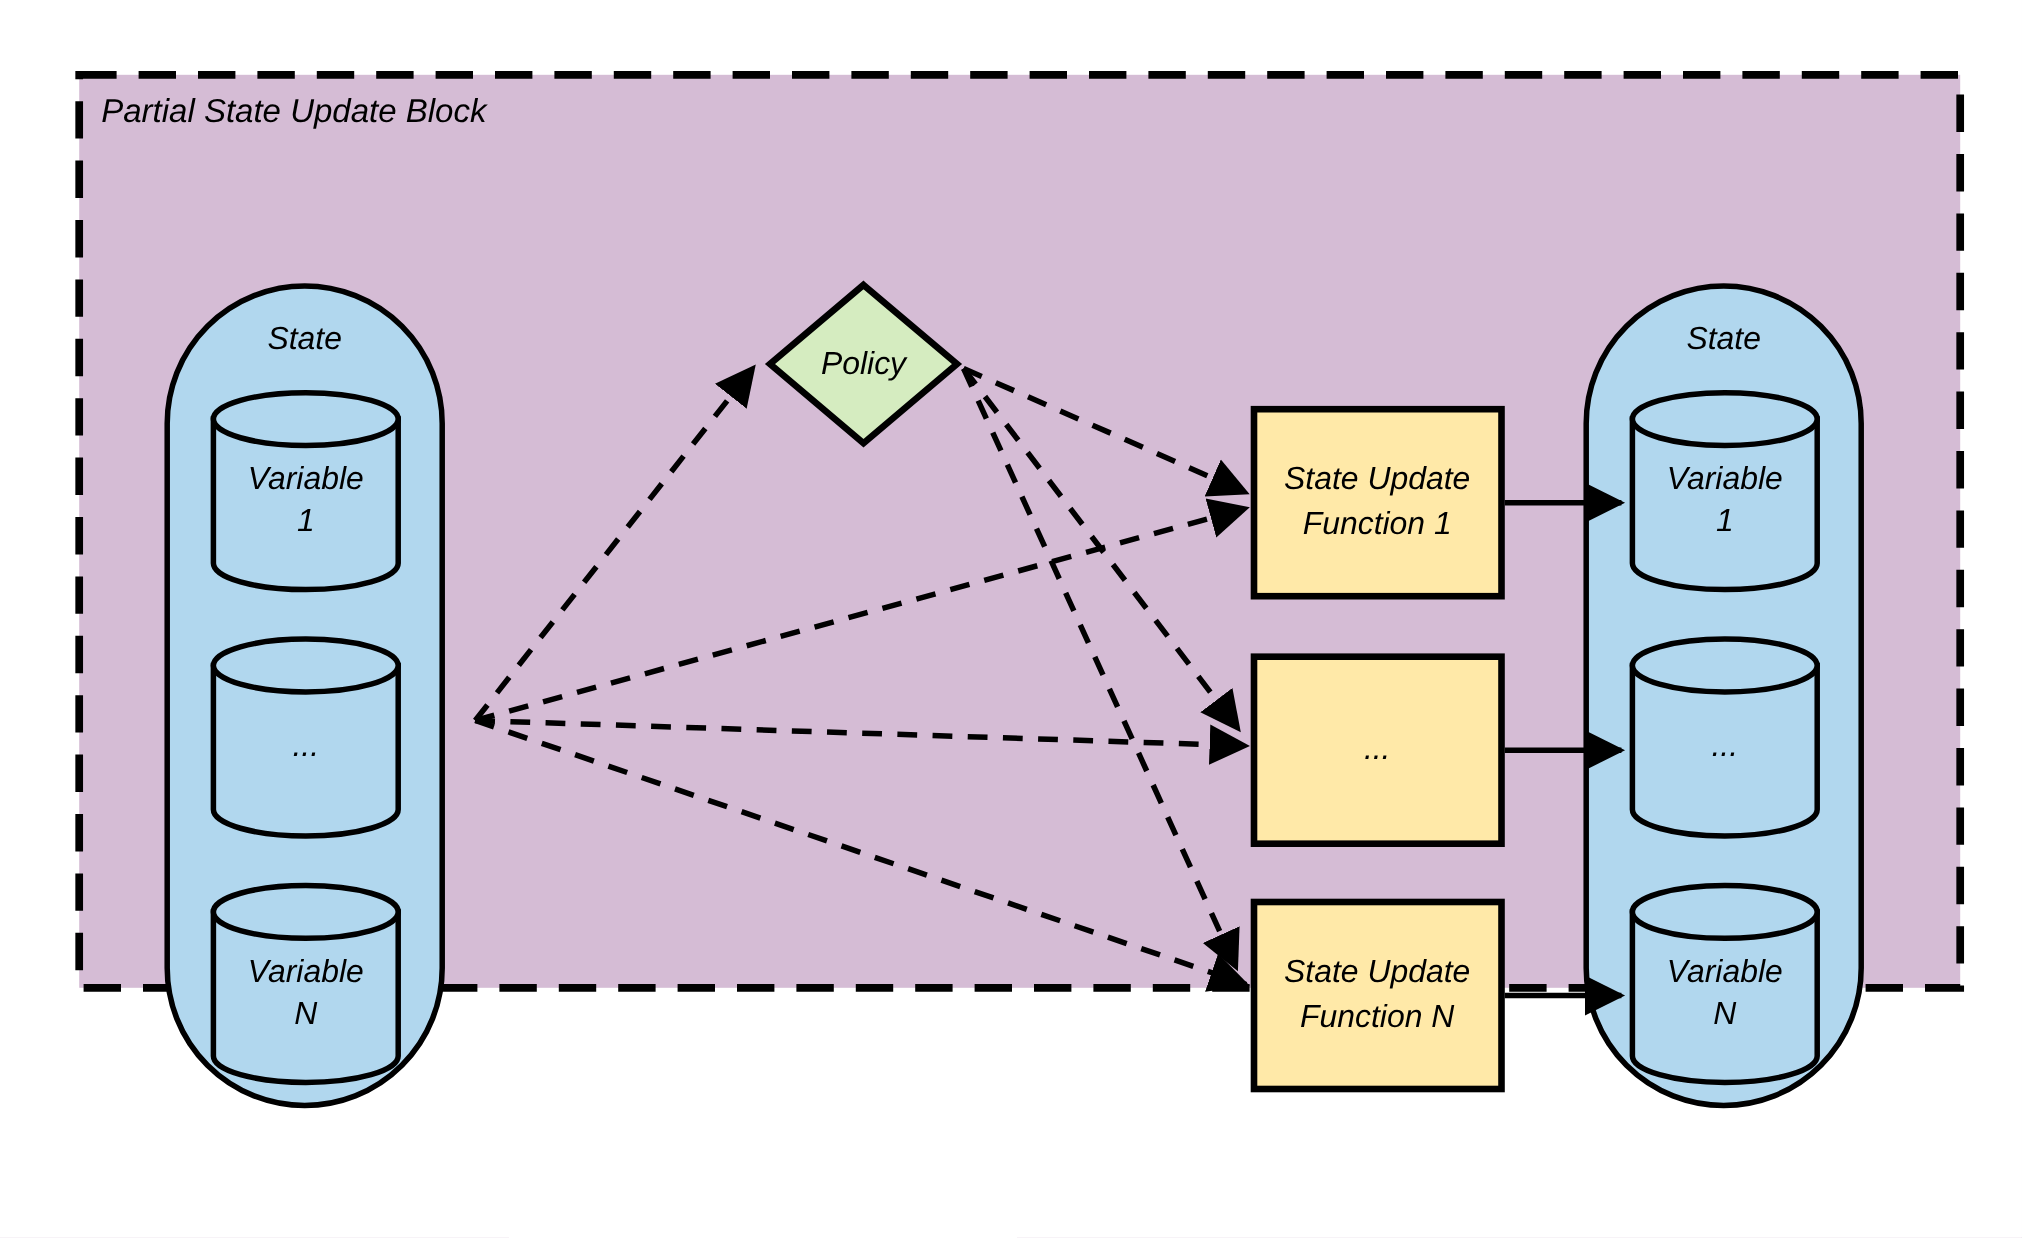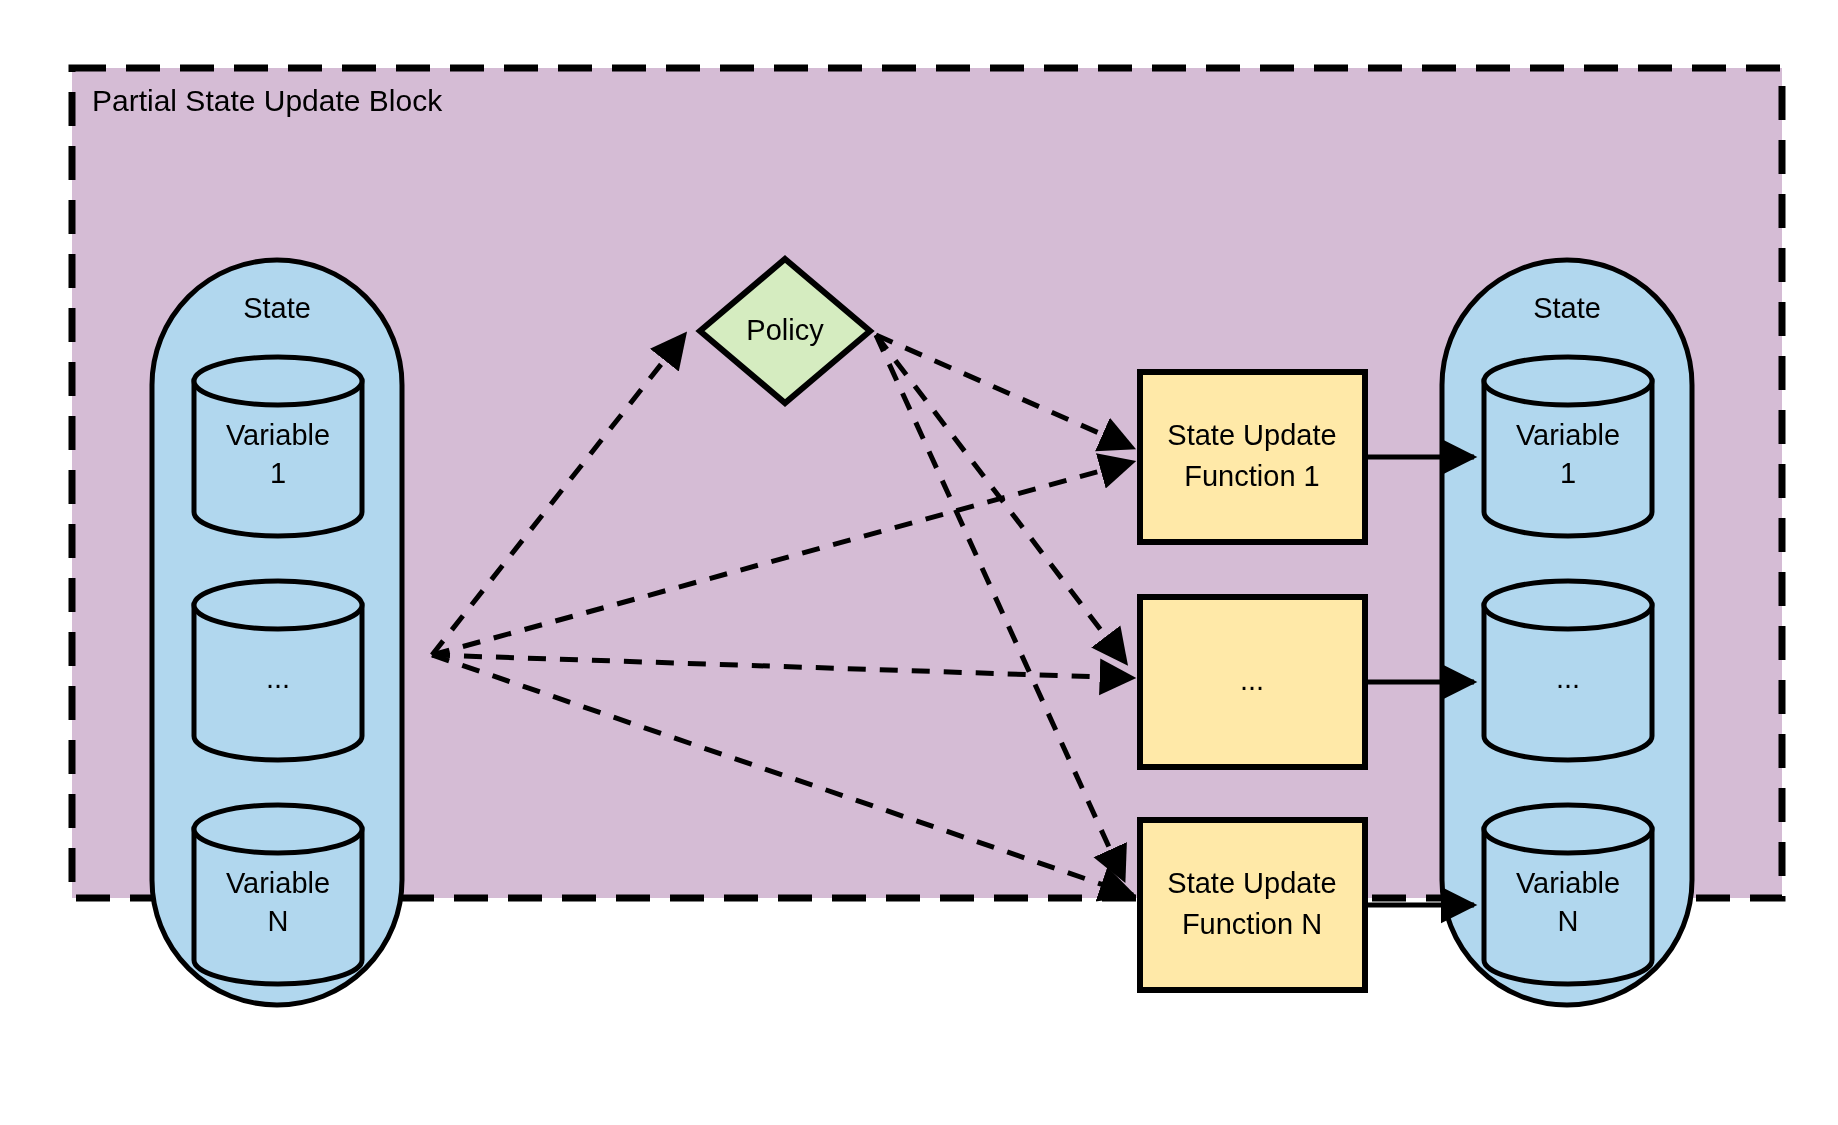--- a/index.html
+++ b/index.html
@@ -10,20 +10,21 @@
   body {
     width: 1838px;
     height: 1125px;
     font-family: "Liberation Sans", sans-serif;
     overflow: hidden;
   }
   #canvas-root {
     position: relative;
     width: 1838px;
     height: 1125px;
+    font-style: italic;
   }
   svg#diagram {
     display: block;
     width: 1838px;
     height: 1125px;
   }
   .shape-text {
     font-family: "Liberation Sans", sans-serif;
     font-size: 29px;
     fill: #000000;

